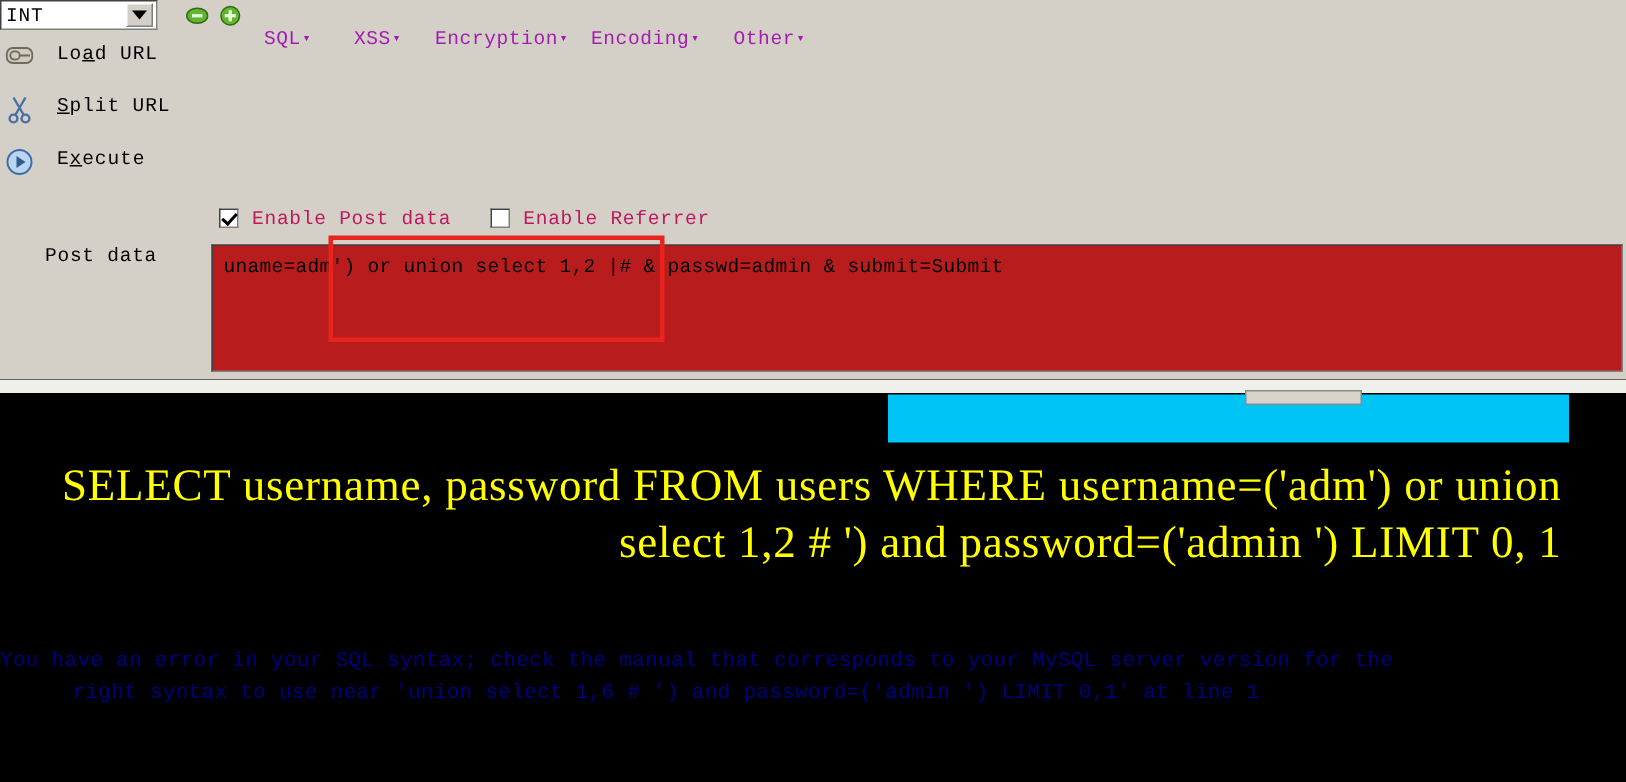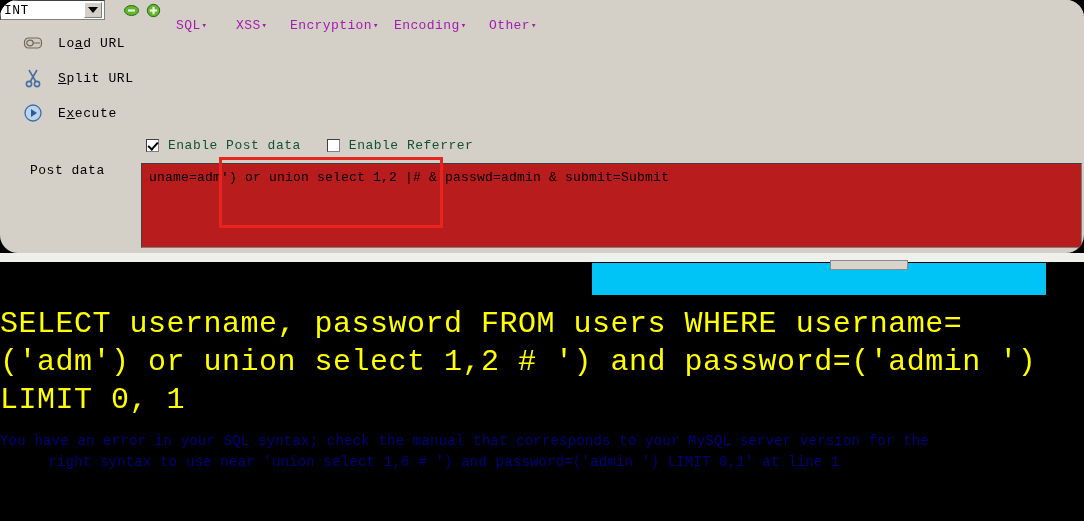--- a/index.html
+++ b/index.html
@@ -20,21 +20,20 @@
   }
 
   
   .hackbar {
     position: absolute;
     left: 0; top: 0;
     width: 1084px;
     height: 253px;
     background: #d4d0c8;
     overflow: hidden;
-    border-radius: 18px;
   }
 
   
   .menu-row {
     position: absolute;
     left: 0; top: 0;
     width: 1084px;
     height: 22px;
     background: #d4d0c8;
   }
@@ -103,22 +102,21 @@
     margin-left: 1px;
   }
 
   
   .side-btn {
     position: absolute;
     left: 0;
     width: 115px;
     height: 30px;
     display: flex;
-    align-items: center;
-    padding-left: 20px;
+    align-items: flex-start;
   }
   .side-btn .sb-icon {
     width: 26px;
     display: flex;
     justify-content: center;
     align-items: center;
   }
   .side-btn .sb-label {
     font-size: 13px;
     color: #000;
@@ -184,21 +182,21 @@
     content: "";
     position: absolute;
     left: 3px; top: 0px;
     width: 4px; height: 8px;
     border: solid #000;
     border-width: 0 2px 2px 0;
     transform: rotate(42deg);
   }
   .chk .lbl {
     font-size: 13px;
-    color: #14532d;
+    color: #be185d;
     letter-spacing: 0.5px;
     white-space: nowrap;
   }
 
   
   .post-box {
     position: absolute;
     left: 141px;
     top: 163px;
     width: 941px;
@@ -260,26 +258,26 @@
     background: #d8d4cc;
     border: 1px solid #8a8a8a;
     box-sizing: border-box;
   }
 
   .sql-echo {
     position: absolute;
     left: 0;
     top: 52px;
     width: 1041px;
-    text-align: left;
+    text-align: right;
     color: #ffff00;
     font-size: 30px;
     line-height: 38px;
     letter-spacing: 0.5px;
-    font-family: Liberation Mono, monospace;
+    font-family: Liberation Serif, serif;
     white-space: pre-wrap;
     word-break: break-word;
   }
 
   .err-block {
     position: absolute;
     left: 0;
     top: 178px;
     width: 888px;
     text-align: center;

